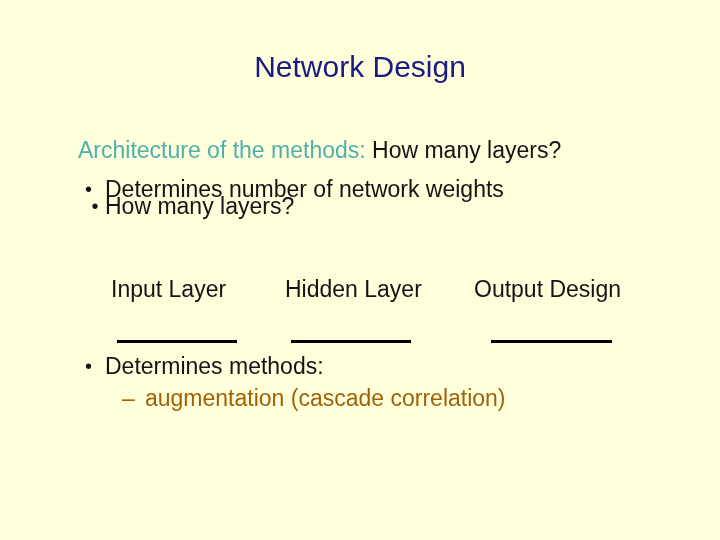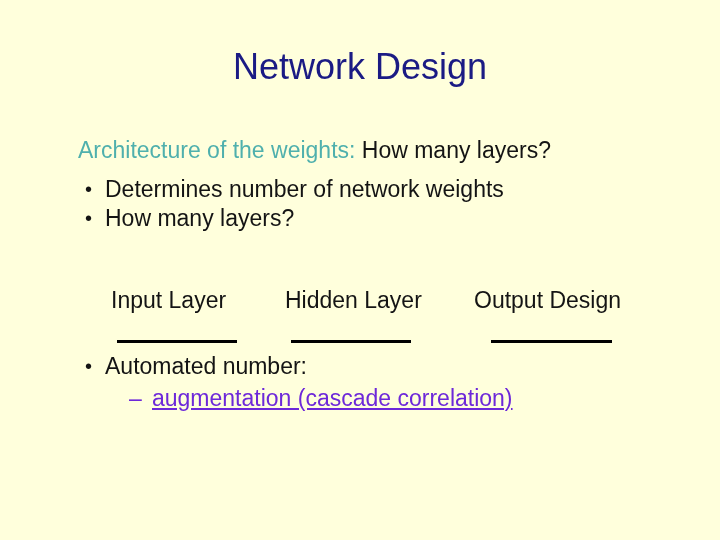--- a/index.html
+++ b/index.html
@@ -7,65 +7,65 @@
     width:720px; height:540px;
     background:#FFFFDC;
     font-family:"Liberation Sans", sans-serif;
     position:relative; overflow:hidden;
     color:#141414;
   }
   .slide { position:absolute; inset:0; }
   .slide-title {
     position:absolute; top:46px; left:0; width:100%;
     text-align:center;
-    font-size:36px; line-height:42px;
+    font-size:30px; line-height:42px;
     color:#1B1B84;
     letter-spacing:0px;
   }
   .line { position:absolute; font-size:23px; line-height:28px; white-space:nowrap; }
   .heading { top:136px; left:78px; }
   .heading .hl { color:#4FB0AD; }
   .bullet-row { left:85px; }
   .bullet-row .dot {
     display:inline-block; width:20px;
     font-size:20px; vertical-align:top;
   }
   .b1 { top:175px; }
-  .b2 { top:204px; }
+  .b2 { top:192px;text-align:center; }
   .b3 { top:241px; }
-  .layers { position:absolute; top:286px; left:0; width:100%; height:28px; }
+  .layers { position:absolute; top:275px; left:0; width:100%; height:28px; }
   .layers span { position:absolute; font-size:23px; line-height:28px; white-space:nowrap; }
   .layer-input  { left:111px; }
   .layer-hidden { left:285px;text-align:right; }
   .layer-output { left:474px; }
   .blank {
     position:absolute; top:340px; height:3px;
     background:#000000;
   }
   .blank-1 { left:117px; width:120px; }
   .blank-2 { left:291px; width:120px; }
   .blank-3 { left:491px; width:121px; }
   .b4 { top:352px; }
-  .sub { left:129px; color:#6d28d9;text-decoration:underline; }
+  .sub { left:122px; color:#a16207; }
   .sub .dash {
     display:inline-block; width:23px;
     vertical-align:top;
   }
   .g1 { top:384px; }
   .g2 { top:418px; }
 </style>
 </head>
 <body>
 
 <div class="slide">
 
   <div class="slide-title">Network Design</div>
 
   <div class="line heading">
-    <span class="hl">Architecture of the weights:</span><span> How many layers?</span>
+    <span class="hl">Architecture of the methods:</span><span> How many layers?</span>
   </div>
 
   <div class="line bullet-row b1">
     <span class="dot">•</span><span>Determines number of network weights</span>
   </div>
 
   <div class="line bullet-row b2">
     <span class="dot">•</span><span>How many layers?</span>
   </div>
 
@@ -74,21 +74,21 @@
     <span class="layer-input">Input Layer</span>
     <span class="layer-hidden">Hidden Layer</span>
     <span class="layer-output">Output Design</span>
   </div>
 
   <div class="blank blank-1"></div>
   <div class="blank blank-2"></div>
   <div class="blank blank-3"></div>
 
   <div class="line bullet-row b4">
-    <span class="dot">•</span><span>Automated number:</span>
+    <span class="dot">•</span><span>Determines methods:</span>
   </div>
 
   <div class="line sub g1">
     <span class="dash">–</span><span>augmentation (cascade correlation)</span>
   </div>
 
 
 </div>
 
 </body></html>

